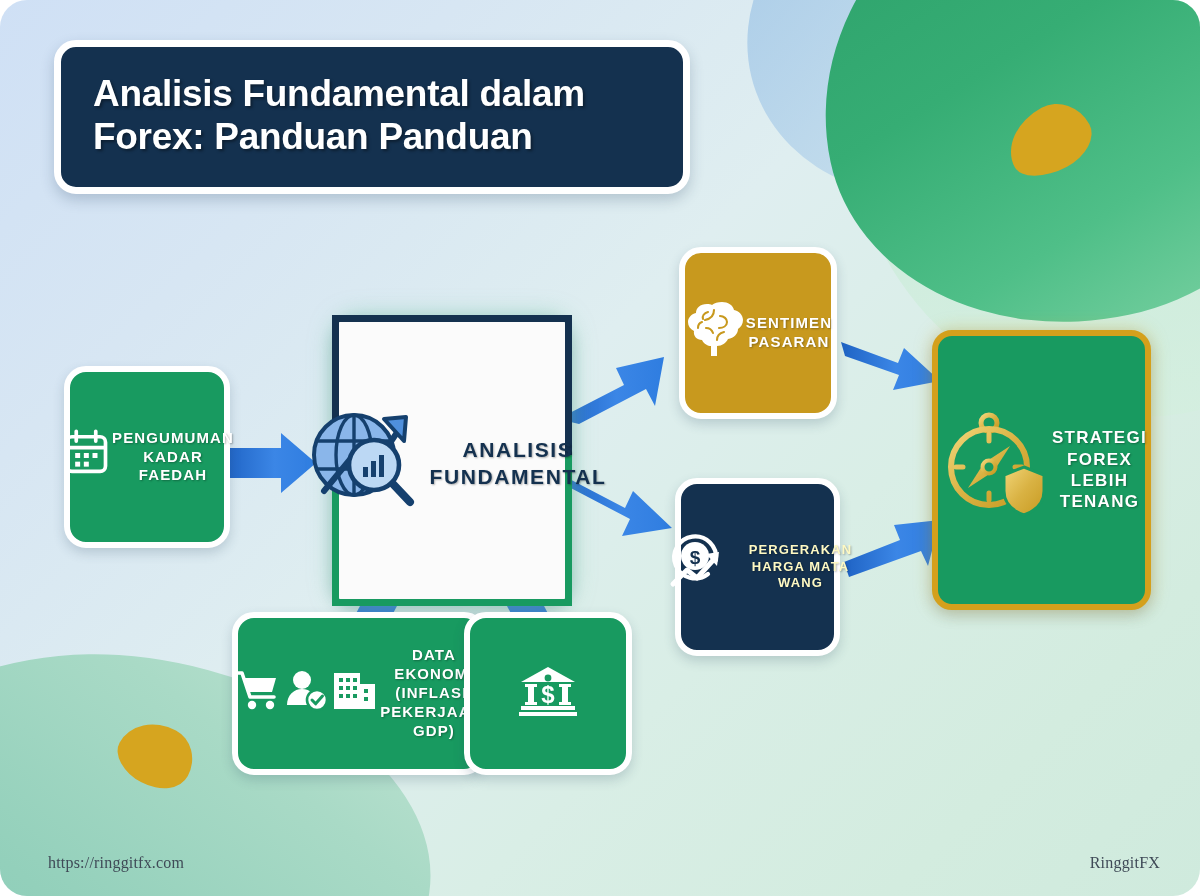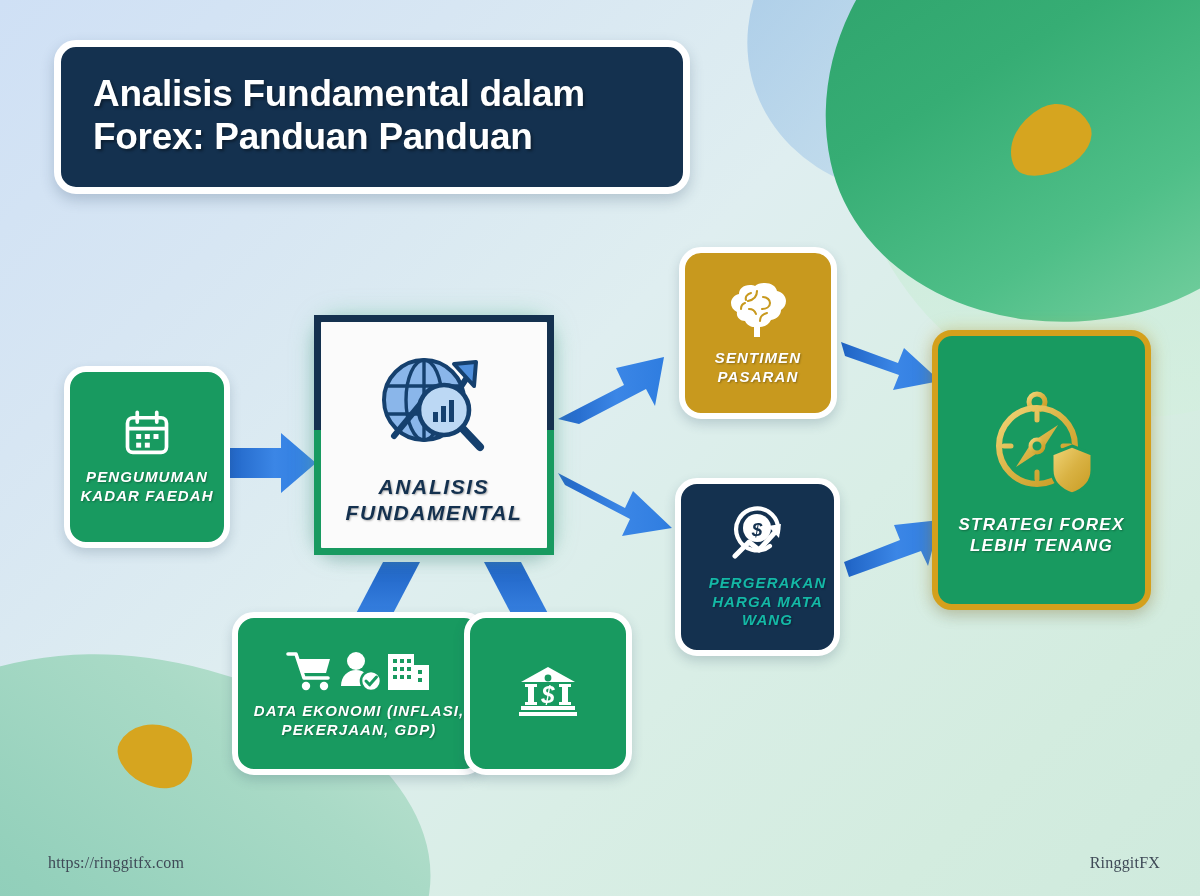--- a/index.html
+++ b/index.html
@@ -8,20 +8,21 @@
     background: #ffffff;
   }
   #canvas {
     position: relative;
     width: 1200px;
     height: 896px;
     overflow: hidden;
     font-family: "Liberation Sans", sans-serif;
     background:
       linear-gradient(135deg, #cfe0f5 0%, #d7e6f3 22%, #dfeef0 45%, #d9eee6 65%, #d3ecdf 85%, #cfeadd 100%);
+    border-radius: 27px;
   }
 
   
   .blob { position: absolute; pointer-events: none; }
 
   .blob-green-tr {
     top: -150px; right: -140px;
     width: 520px; height: 470px;
     background: linear-gradient(160deg, #2ca06a 0%, #36ad74 40%, #4fbf88 70%, #7fd3a5 100%);
     border-radius: 58% 42% 50% 50% / 55% 45% 55% 45%;
@@ -91,26 +92,25 @@
   }
 
   
   .node {
     position: absolute;
     box-sizing: border-box;
     border-radius: 22px;
     border: 6px solid #ffffff;
     box-shadow: 0 5px 12px rgba(40,70,95,0.20);
     display: flex;
-    flex-direction: column;
+    flex-direction: row;
     align-items: center;
     justify-content: center;
     text-align: center;
     z-index: 5;
-    font-style: italic;
   }
   .node .lbl {
     font-weight: bold;
     letter-spacing: 1.1px;
     line-height: 1.26;
     text-shadow: 1px 1px 2px rgba(0,0,0,0.30);
   }
   .node .ico { display: flex; align-items: center; justify-content: center; }
 
   .green  { background: #189a60; }
@@ -119,21 +119,21 @@
 
   
   #node-interest {
     left: 64px; top: 366px; width: 166px; height: 182px;
   }
   #node-interest .ico { margin-bottom: 8px; }
   #node-interest .lbl { color: #fff; font-size: 15px; }
 
   
   #node-core {
-    left: 314px; top: 315px; width: 240px; height: 240px;
+    left: 332px; top: 315px; width: 240px; height: 291px;
     background: #fbfbfb;
     border: 7px solid;
     border-image: linear-gradient(to bottom, #14314f 0%, #14314f 48%, #189a60 48%, #189a60 100%) 1;
     border-radius: 26px;
     box-shadow: 0 0 22px rgba(120,200,170,0.55), 0 6px 14px rgba(40,70,95,0.20);
   }
   #node-core .lbl { color: #14314f; font-size: 21px; letter-spacing: 1.6px; margin-top: 6px; }
 
   
   #node-econ {
@@ -151,21 +151,21 @@
   
   #node-sentiment {
     left: 679px; top: 247px; width: 158px; height: 172px;
   }
   #node-sentiment .lbl { color: #fff; font-size: 15px; }
   #node-sentiment .ico { margin-bottom: 10px; }
 
   #node-price {
     left: 675px; top: 478px; width: 165px; height: 178px;
   }
-  #node-price .lbl { color: #14b8a6; font-size: 15px; margin-left: 20px; }
+  #node-price .lbl { color: #fef9c3; font-size: 13px; margin-left: 20px; }
   #node-price .ico { margin-bottom: 8px; }
 
   
   #node-strategy {
     left: 932px; top: 330px; width: 219px; height: 280px;
     background: #189a60;
     border: 6px solid #d4a01c;
     border-radius: 20px;
     box-shadow: 0 0 18px rgba(212,160,28,0.35), 0 6px 14px rgba(40,70,95,0.20);
   }

